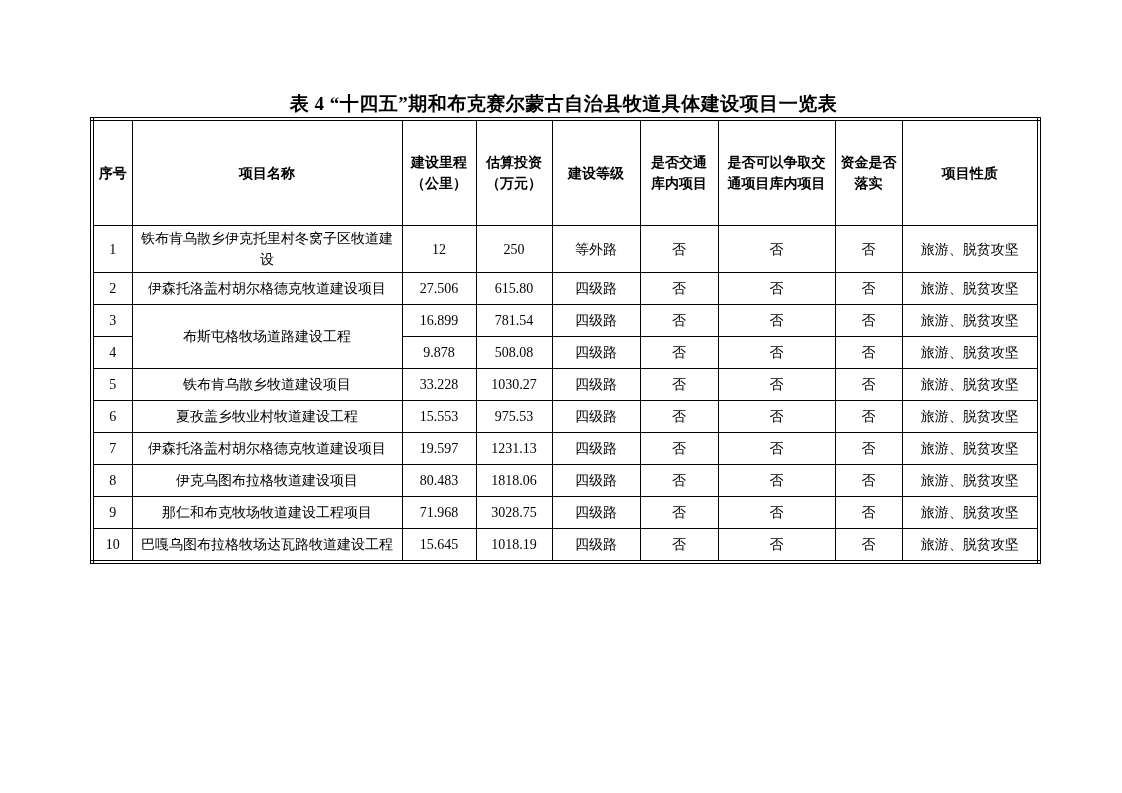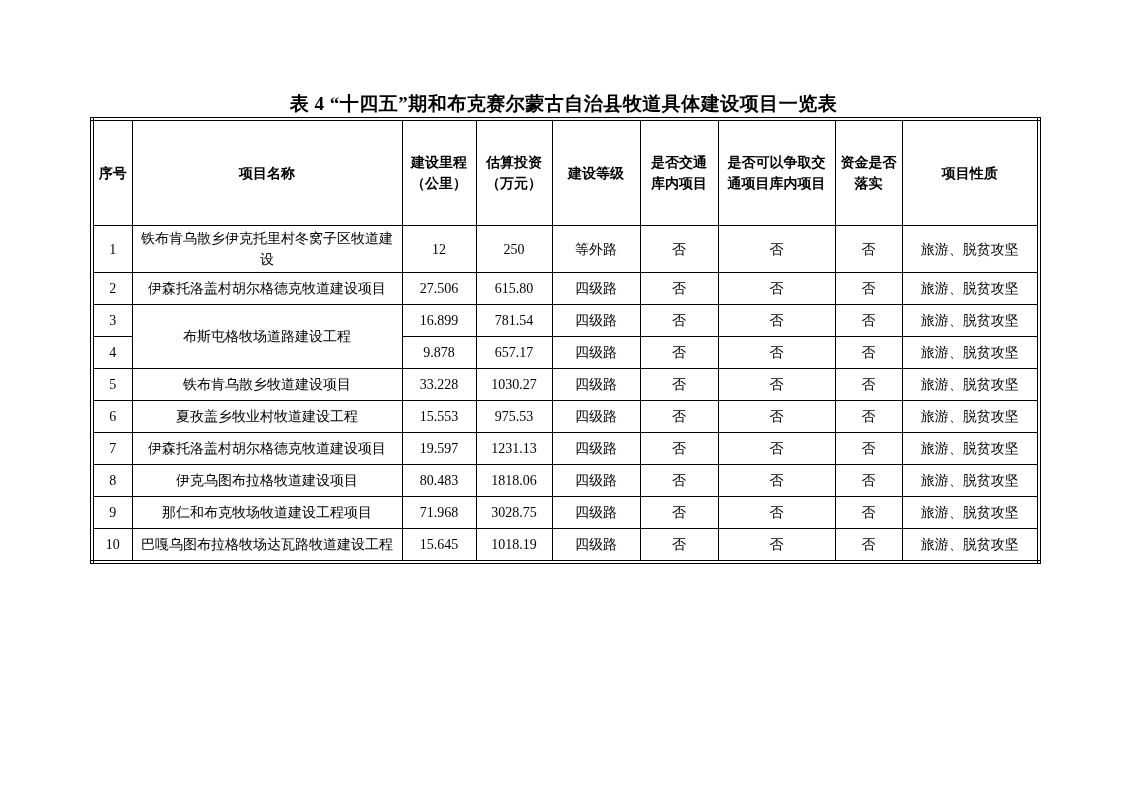--- a/index.html
+++ b/index.html
@@ -116,21 +116,21 @@
           <td>781.54</td>
           <td>四级路</td>
           <td>否</td>
           <td>否</td>
           <td>否</td>
           <td>旅游、脱贫攻坚</td>
         </tr>
         <tr>
           <td>4</td>
           <td>9.878</td>
-          <td>657.17</td>
+          <td>508.08</td>
           <td>四级路</td>
           <td>否</td>
           <td>否</td>
           <td>否</td>
           <td>旅游、脱贫攻坚</td>
         </tr>
         <tr>
           <td>5</td>
           <td class="name-cell">铁布肯乌散乡牧道建设项目</td>
           <td>33.228</td>

